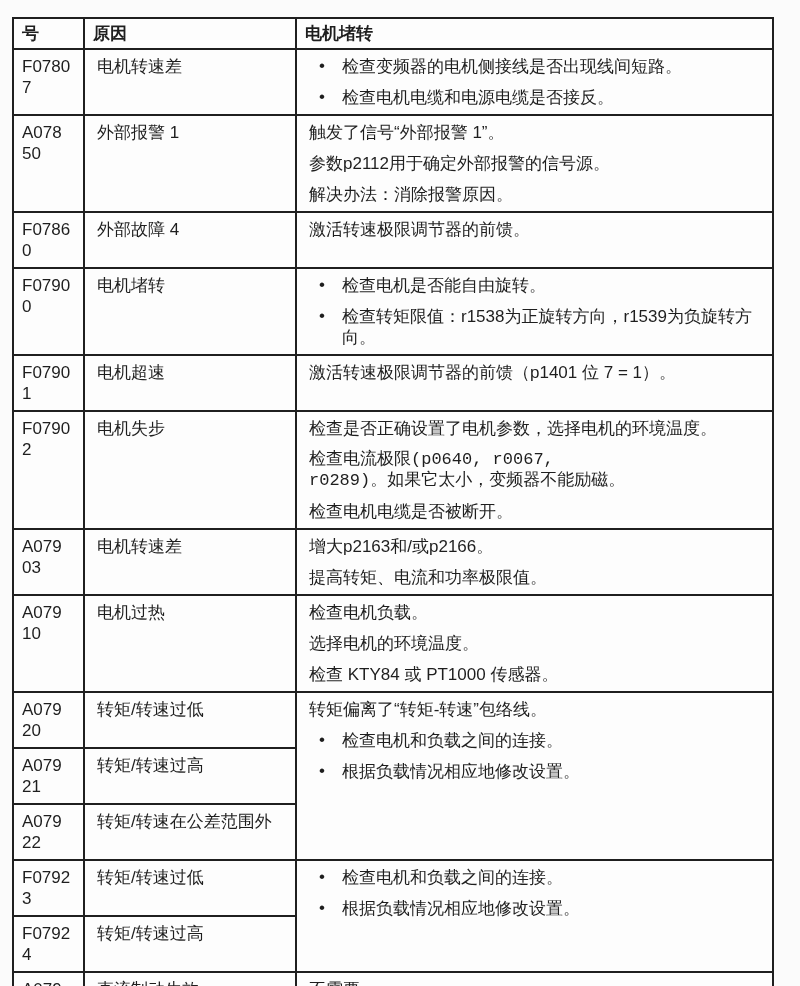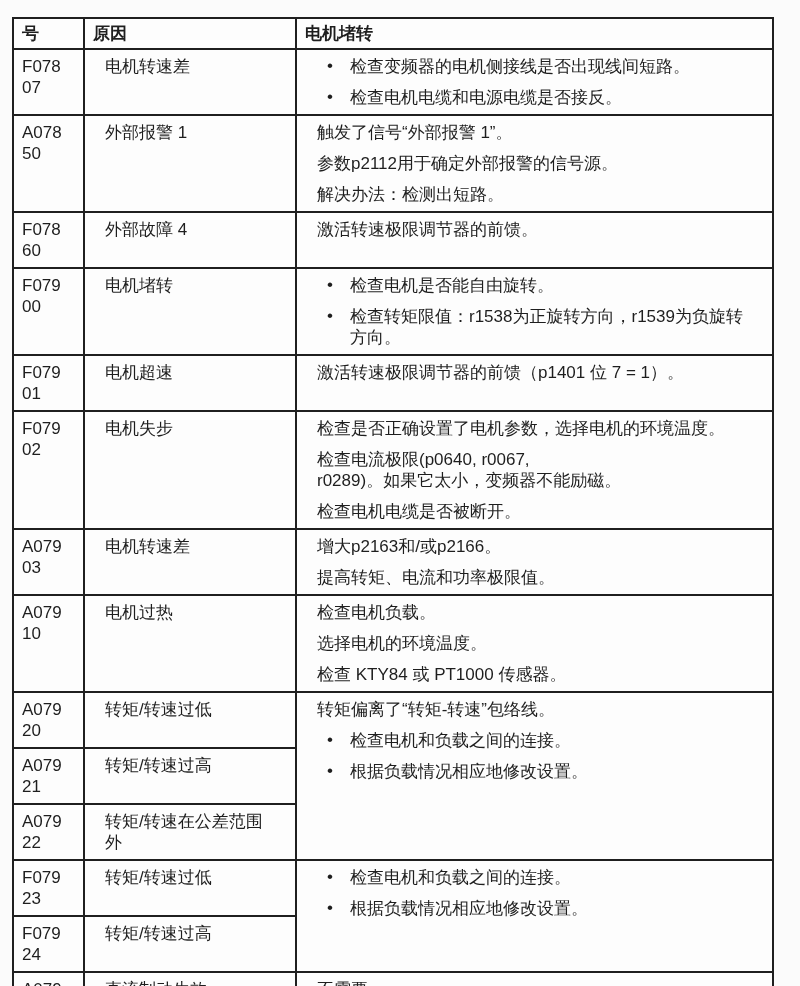--- a/index.html
+++ b/index.html
@@ -23,29 +23,29 @@
     width: 760px;
     background: #fdfdfd;
   }
   th, td {
     border: 2px solid #1f1f1f;
     vertical-align: top;
     text-align: left;
     color: #1e1e1e;
     font-size: 17px;
     line-height: 21px;
-    padding: 6px 20px;
+    padding: 6px 12px;
     word-break: break-word;
   }
   th {
     font-weight: bold;
     padding: 4px 8px;
   }
   td.code { padding-left: 8px; }
-  .pre { white-space: pre-line; }
+  .pre { white-space: pre-line; font-family: Liberation Mono, monospace; }
   td.sol p { margin: 0 0 10px 0; }
   td.sol p:last-child { margin-bottom: 0; }
   p.b {
     position: relative;
     padding-left: 33px;
   }
   p.b .bullet {
     position: absolute;
     left: 10px;
     top: -1px;
@@ -76,21 +76,21 @@
           <p class="b"><span class="bullet">•</span><span>检查电机电缆和电源电缆是否接反。</span></p>
         </td>
       </tr>
 
       <tr>
         <td class="code">A07850</td>
         <td class="cause">外部报警 1</td>
         <td class="sol">
           <p>触发了信号“外部报警 1”。</p>
           <p>参数p2112用于确定外部报警的信号源。</p>
-          <p>解决办法：检测出短路。</p>
+          <p>解决办法：消除报警原因。</p>
         </td>
       </tr>
 
       <tr>
         <td class="code">F07860</td>
         <td class="cause">外部故障 4</td>
         <td class="sol">
           <p>激活转速极限调节器的前馈。</p>
         </td>
       </tr>

